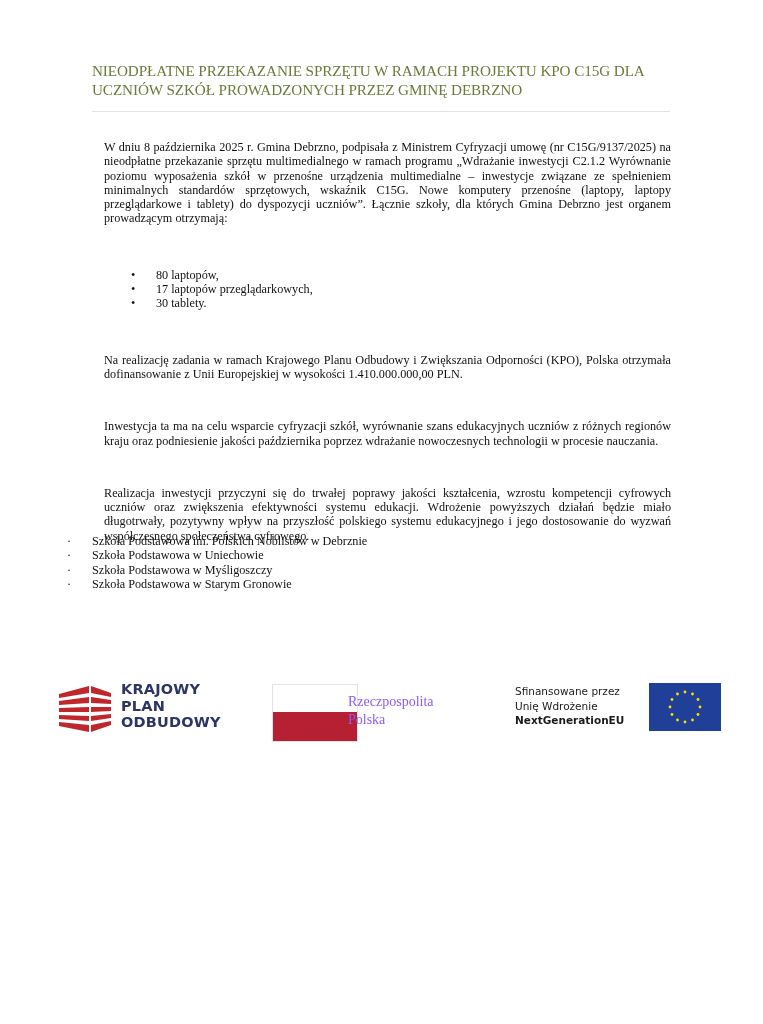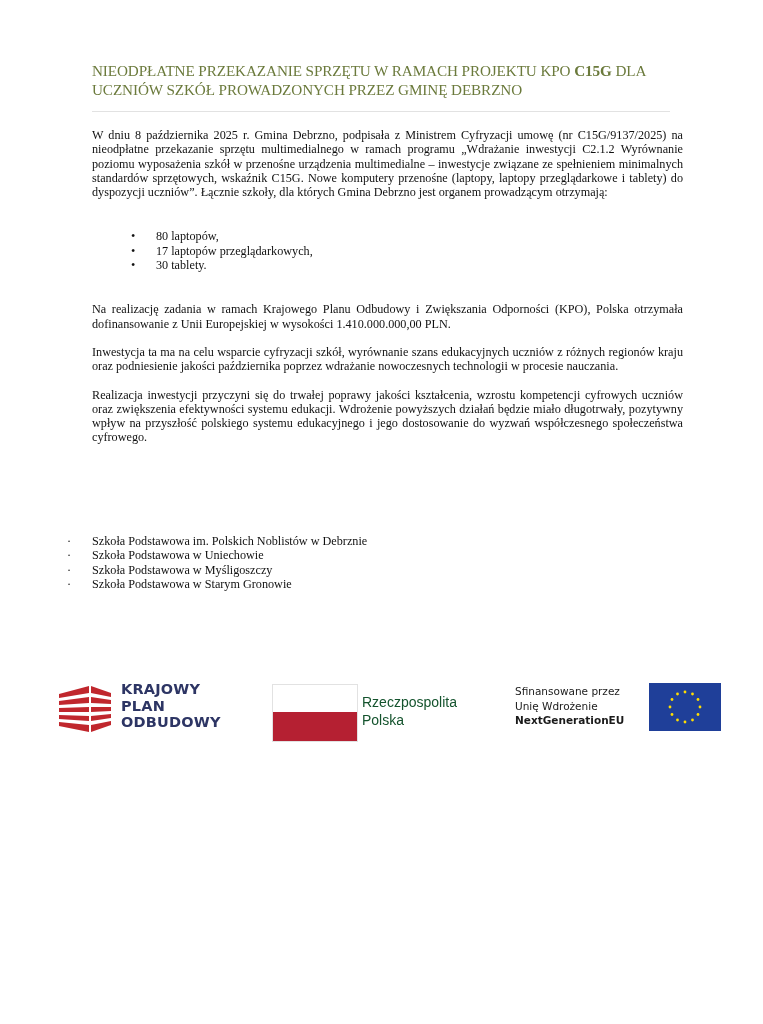--- a/index.html
+++ b/index.html
@@ -1,40 +1,40 @@
 <!DOCTYPE html>
 <html><head>
   <meta charset="utf-8">
   <style>
     html, body { margin: 0; padding: 0; background: #ffffff; }
     body { width: 763px; height: 1024px; position: relative; overflow: hidden;
            font-family: "Liberation Serif", serif; color: #111; }
     .title { position: absolute; left: 92px; top: 61px; width: 600px;
              font-size: 15.2px; line-height: 19px; color: #6b7a3c; letter-spacing: -0.1px; }
-    .title b { font-weight: bold; margin-top: 9px; }
+    .title b { font-weight: normal; margin-top: 9px; }
     .rule { position: absolute; left: 92px; top: 111px; width: 578px; height: 1px; background: #e2e2e2; }
     .body { position: absolute; left: 92px; top: 128px; width: 591px; font-size: 12.2px; line-height: 14.3px; }
-    .body p { margin: 0; text-align: justify; text-align-last: left; }
+    .body p { margin: 12px; text-align: justify; text-align-last: left; }
     .gap { height: 14px; }
     ul.bul { margin: 16px; padding: 0; list-style: none; }
     ul.bul li { position: relative; padding-left: 48px; }
     ul.bul li::before { content: "\2022"; position: absolute; left: 23px; }
     .heading { font-weight: bold; }
     .schools { position: absolute; left: 67px; top: 534px; font-size: 12.2px; line-height: 14.3px; }
     .schools .row { position: relative; padding-left: 25px; }
     .schools .row .dot { position: absolute; left: 0; top: 0; }
     .logos { position: absolute; left: 0; top: 672px; width: 762px; height: 80px; }
     .kpo-mark { position: absolute; left: 59px; top: 12px; }
     .kpo-text { position: absolute; left: 121px; top: 9px; font-family: "DejaVu Sans", sans-serif;
                 font-weight: bold; color: #2d3564; font-size: 14.5px; line-height: 16.5px; letter-spacing: 0.2px; }
     .flag { position: absolute; left: 272px; top: 12px; width: 84px; height: 56px; border: 1px solid #e2e2e2; }
     .flag .w { height: 27px; background: #ffffff; }
     .flag .r { height: 29px; background: #b52032; }
-    .rp-text { position: absolute; left: 362px; top: 21px; font-family: Liberation Sans, sans-serif;
-               color: #14532d; font-size: 14px; line-height: 18px; }
+    .rp-text { position: absolute; left: 348px; top: 21px; font-family: Liberation Serif, serif;
+               color: #8b5cf6; font-size: 14px; line-height: 18px; }
     .eu-text { position: absolute; left: 515px; top: 12px; width: 125px; text-align: left;
                font-family: "DejaVu Sans", sans-serif; font-size: 10.5px; line-height: 14.5px; color: #1a1a1a; }
     .eu-text .b { font-weight: bold; }
     .eu-flag { position: absolute; left: 649px; top: 11px; width: 72px; height: 48px; background: #1f3f99; }
   </style>
 </head>
 <body>
 
 <div class="title">
   <span>NIEODPŁATNE PRZEKAZANIE SPRZĘTU W RAMACH PROJEKTU KPO </span><b>C15G</b><span> DLA UCZNIÓW SZKÓŁ PROWADZONYCH PRZEZ GMINĘ DEBRZNO</span>

